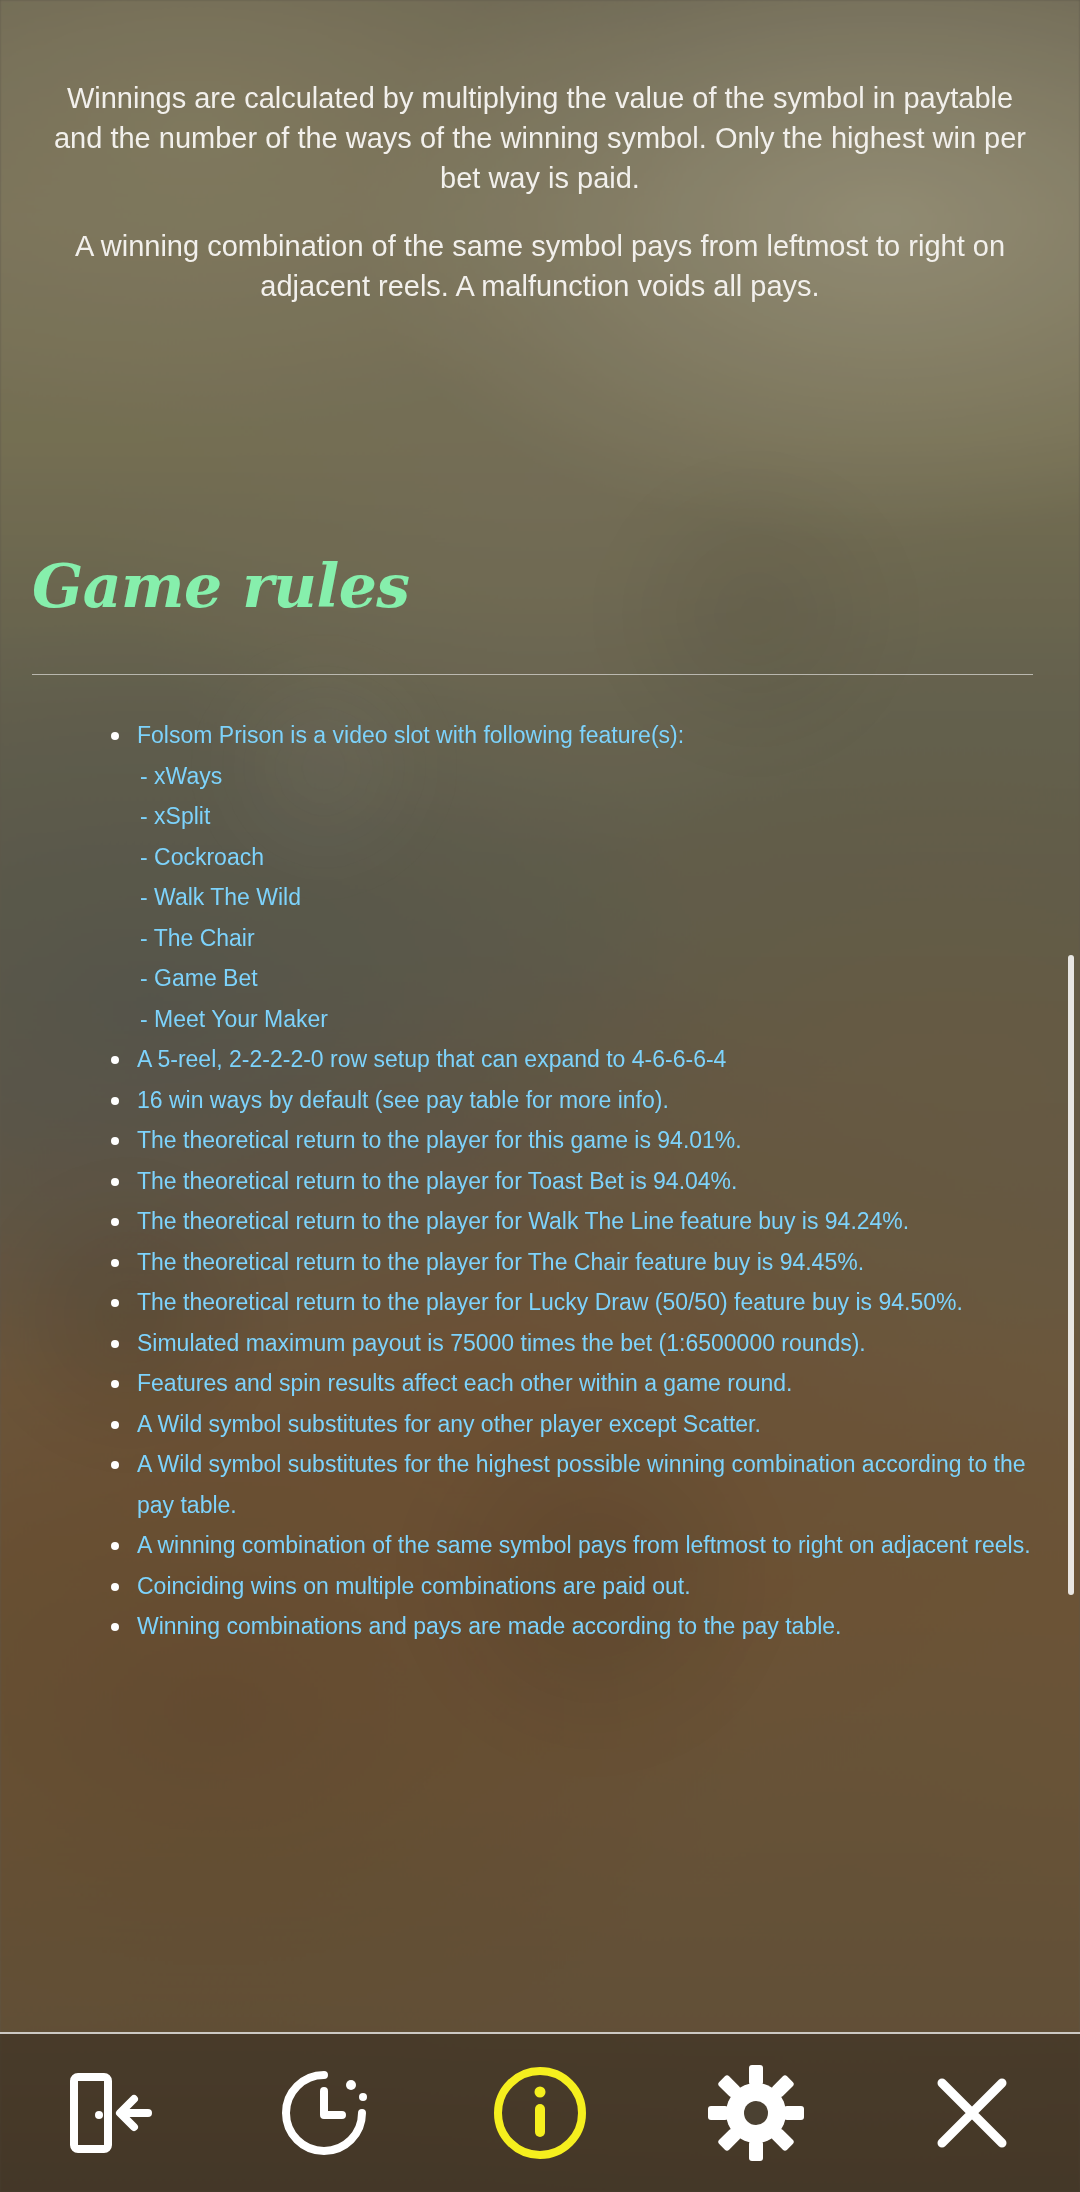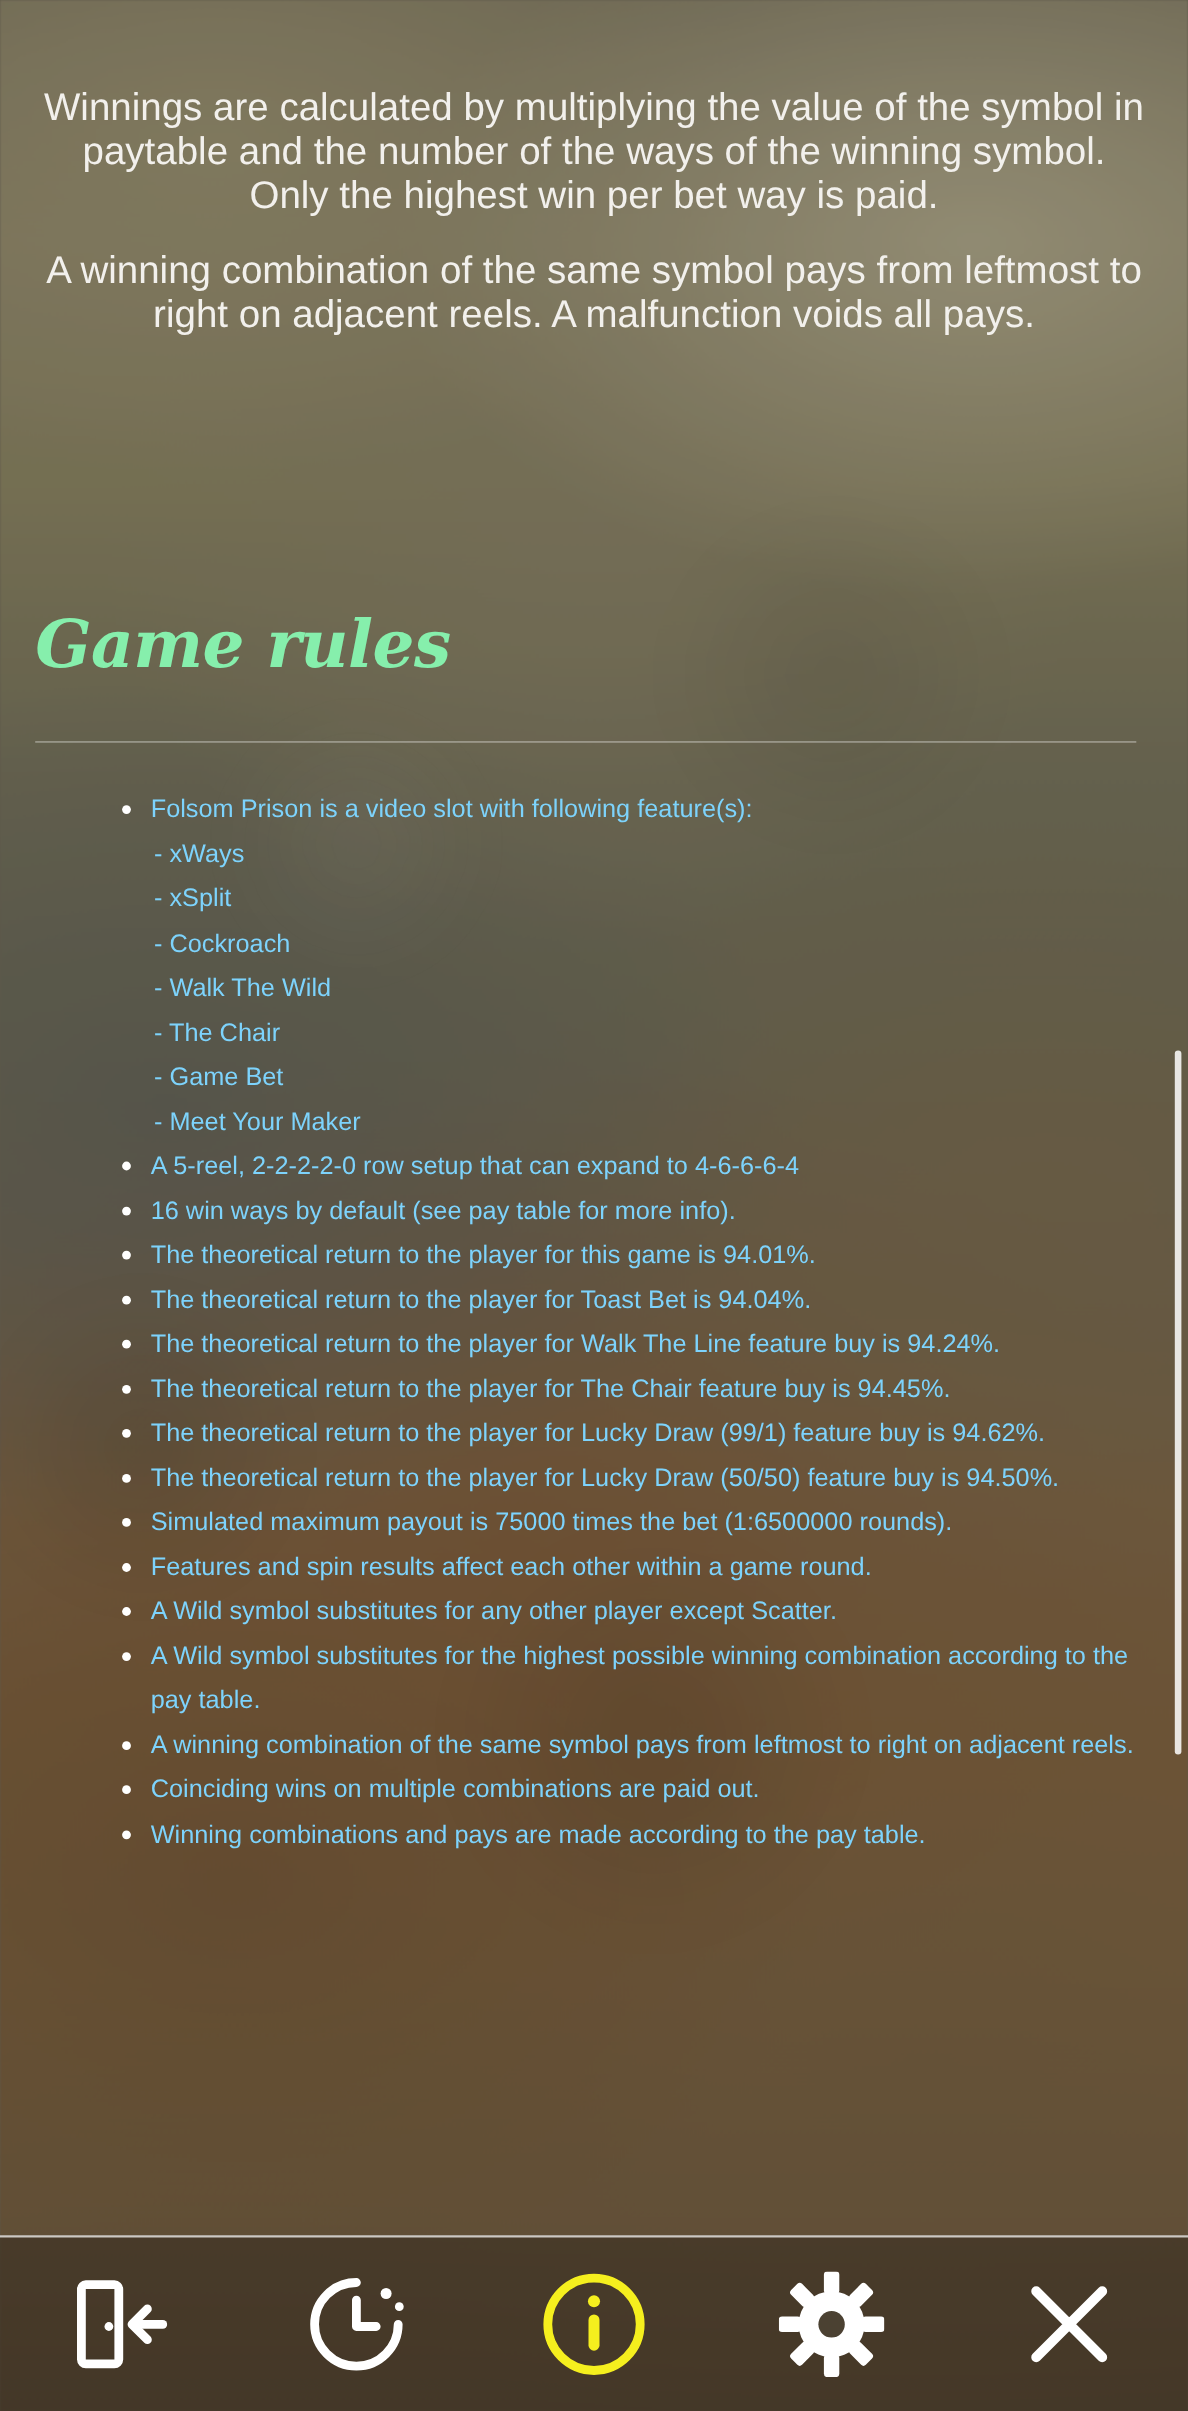--- a/index.html
+++ b/index.html
@@ -65,21 +65,21 @@
     left: 0; top: 0;
     width: 1080px;
     height: 2028px;
     overflow: hidden;
     color: #ffffff;
   }
 
   .intro {
     padding: 0 40px;
     text-align: center;
-    font-size: 35px;
+    font-size: 29px;
     line-height: 40px;
     color: #f2f0ec;
   }
   .intro p { margin-bottom: 28px; }
   #intro-block { padding-top: 78px; }
 
   h1.rules-title {
     font-family: "DejaVu Serif", serif;
     font-style: italic;
     font-weight: 700;
@@ -183,21 +183,20 @@
   <div class="divider"></div>
 
   <ul class="rules-list" id="rules-list">
       <li><span>Folsom Prison is a video slot with following feature(s):</span><span class="sub">- xWays</span><span class="sub">- xSplit</span><span class="sub">- Cockroach</span><span class="sub">- Walk The Wild</span><span class="sub">- The Chair</span><span class="sub">- Game Bet</span><span class="sub">- Meet Your Maker</span></li>
       <li><span>A 5-reel, 2-2-2-2-0 row setup that can expand to 4-6-6-6-4</span></li>
       <li><span>16 win ways by default (see pay table for more info).</span></li>
       <li><span>The theoretical return to the player for this game is 94.01%.</span></li>
       <li><span>The theoretical return to the player for Toast Bet is 94.04%.</span></li>
       <li><span>The theoretical return to the player for Walk The Line feature buy is 94.24%.</span></li>
       <li><span>The theoretical return to the player for The Chair feature buy is 94.45%.</span></li>
-      <li><span>The theoretical return to the player for Lucky Draw (99/1) feature buy is 94.62%.</span></li>
       <li><span>The theoretical return to the player for Lucky Draw (50/50) feature buy is 94.50%.</span></li>
       <li><span>Simulated maximum payout is 75000 times the bet (1:6500000 rounds).</span></li>
       <li><span>Features and spin results affect each other within a game round.</span></li>
       <li><span>A Wild symbol substitutes for any other player except Scatter.</span></li>
       <li><span>A Wild symbol substitutes for the highest possible winning combination according to the pay table.</span></li>
       <li><span>A winning combination of the same symbol pays from leftmost to right on adjacent reels.</span></li>
       <li><span>Coinciding wins on multiple combinations are paid out.</span></li>
       <li><span>Winning combinations and pays are made according to the pay table.</span></li>
     </ul>
 

